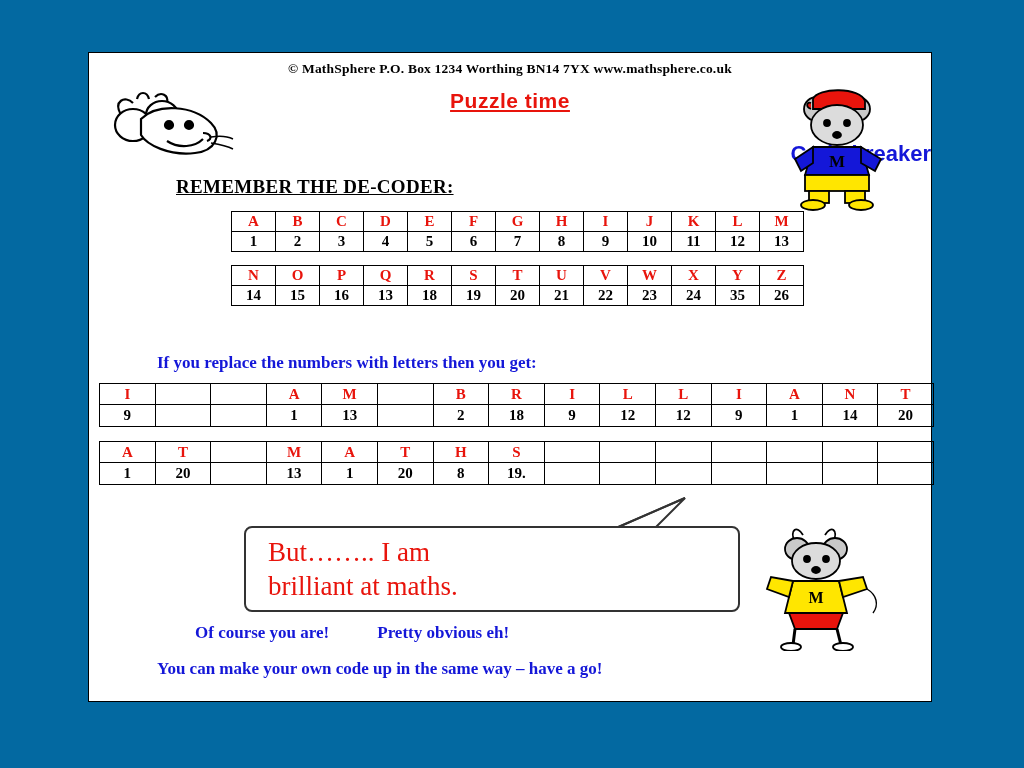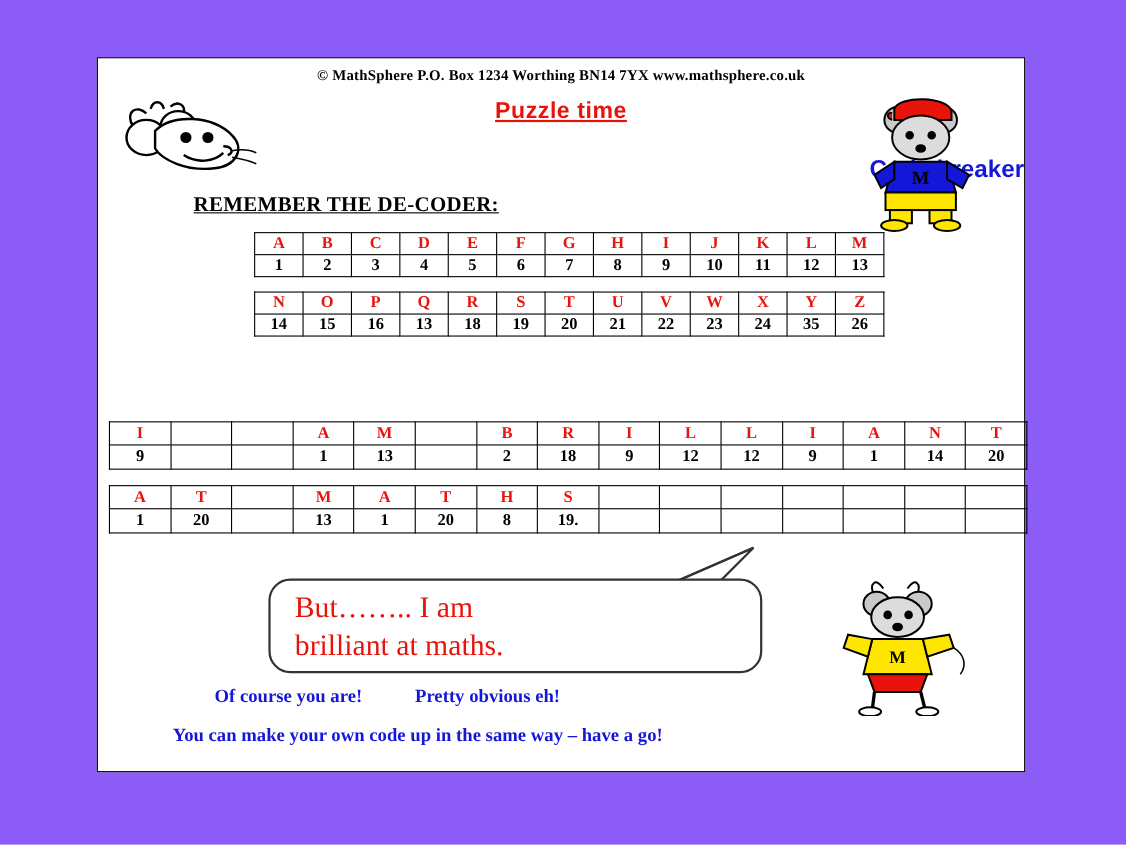--- a/index.html
+++ b/index.html
@@ -8,21 +8,21 @@
     width: 1024px;
     height: 768px;
     background: #ffffff;
     font-family: "Liberation Serif", serif;
     overflow: hidden;
   }
   #page {
     position: relative;
     width: 1024px;
     height: 768px;
-    background: #8b5cf6;
+    background: #0369a1;
   }
   .sheet {
     position: absolute;
     left: 88px;
     top: 52px;
     width: 844px;
     height: 650px;
     border: 1px solid #000000;
     background: #ffffff;
     box-sizing: border-box;
@@ -141,22 +141,23 @@
   #answer1 .number-row td, #answer2 .number-row td { height: 21px; }
 
   
   .bubble {
     position: absolute;
     left: 155px;
     top: 473px;
     width: 445px;
     height: 82px;
     border: 2px solid #333333;
-    border-radius: 20px;
+    border-radius: 8px;
     background: #ffffff;
+    padding-left: 47px;
   }
   .bubble-text {
     position: absolute;
     left: 0;
     top: 8px;
     width: 100%;
     text-align: left;
     padding-left: 22px;
     box-sizing: border-box;
     font-family: "Liberation Serif", serif;
@@ -316,20 +317,21 @@
         <td>21</td>
         <td>22</td>
         <td>23</td>
         <td>24</td>
         <td>35</td>
         <td>26</td>
       </tr>
     </tbody>
       </table>
 
+    <div class="instruction">If you replace the numbers with letters then you get:</div>
 
     <table class="grid" id="answer1">
       <tbody>
           <tr class="letter-row">
         <td>I</td>
         <td></td>
         <td></td>
         <td>A</td>
         <td>M</td>
         <td></td>

